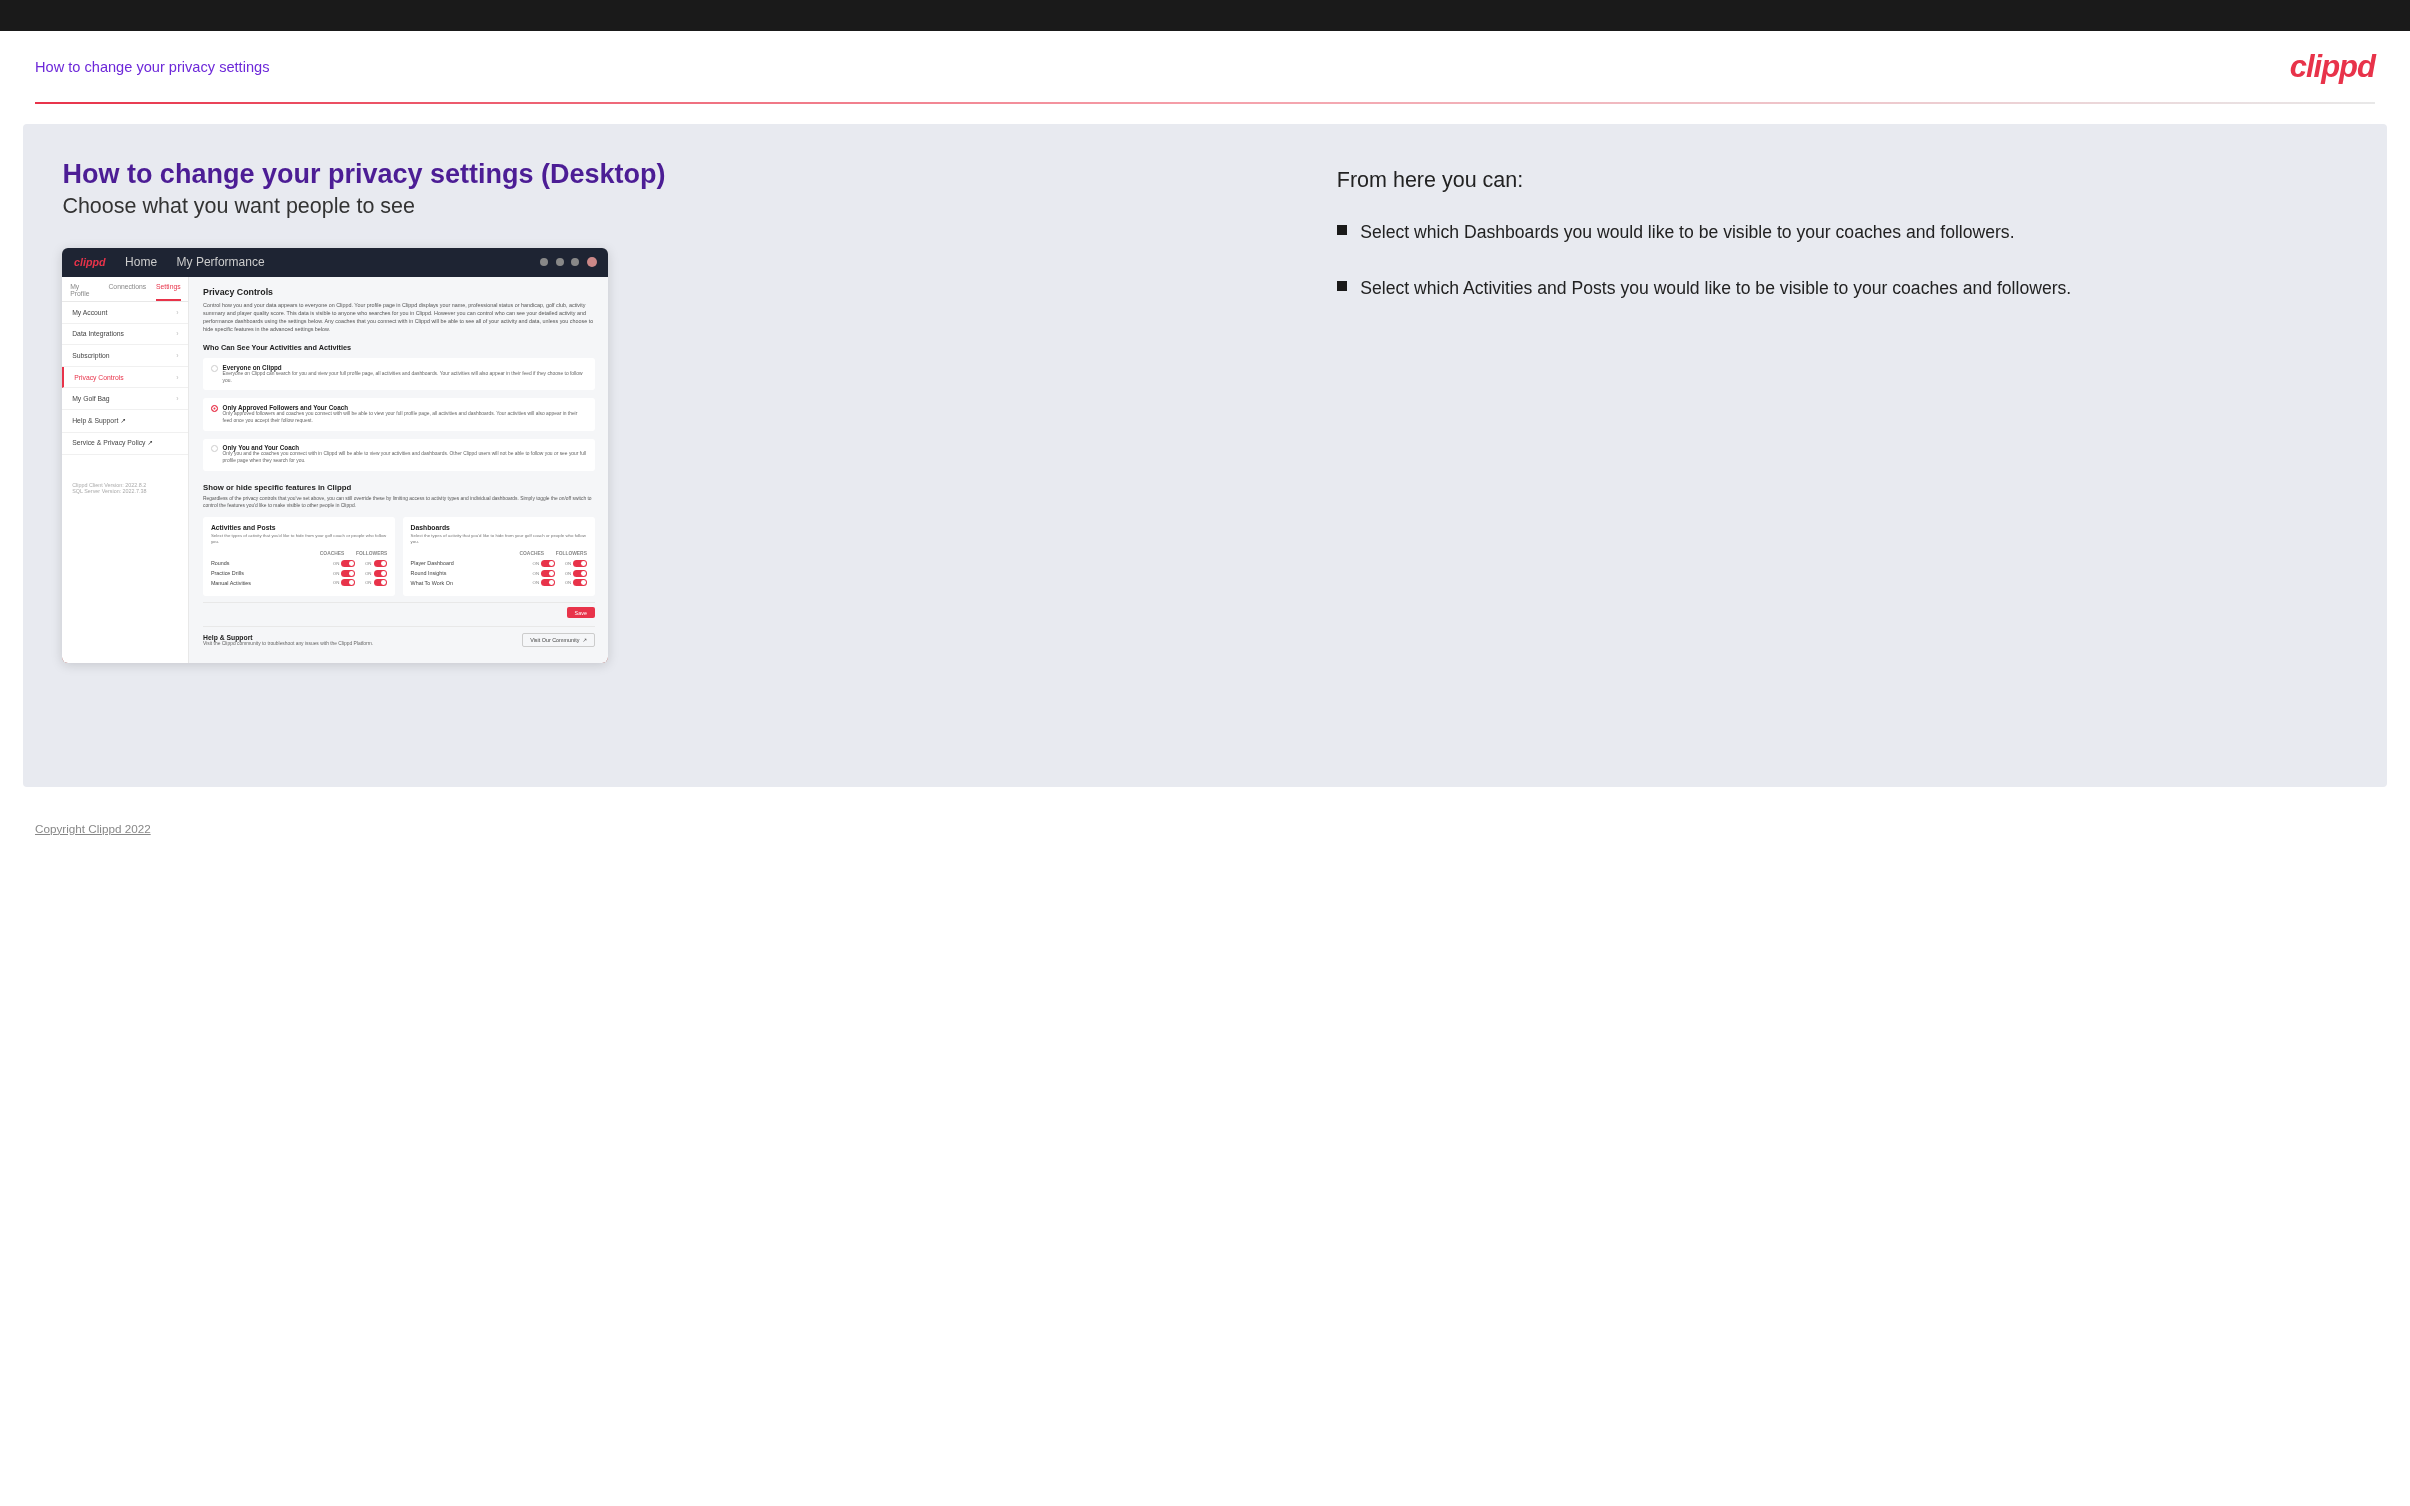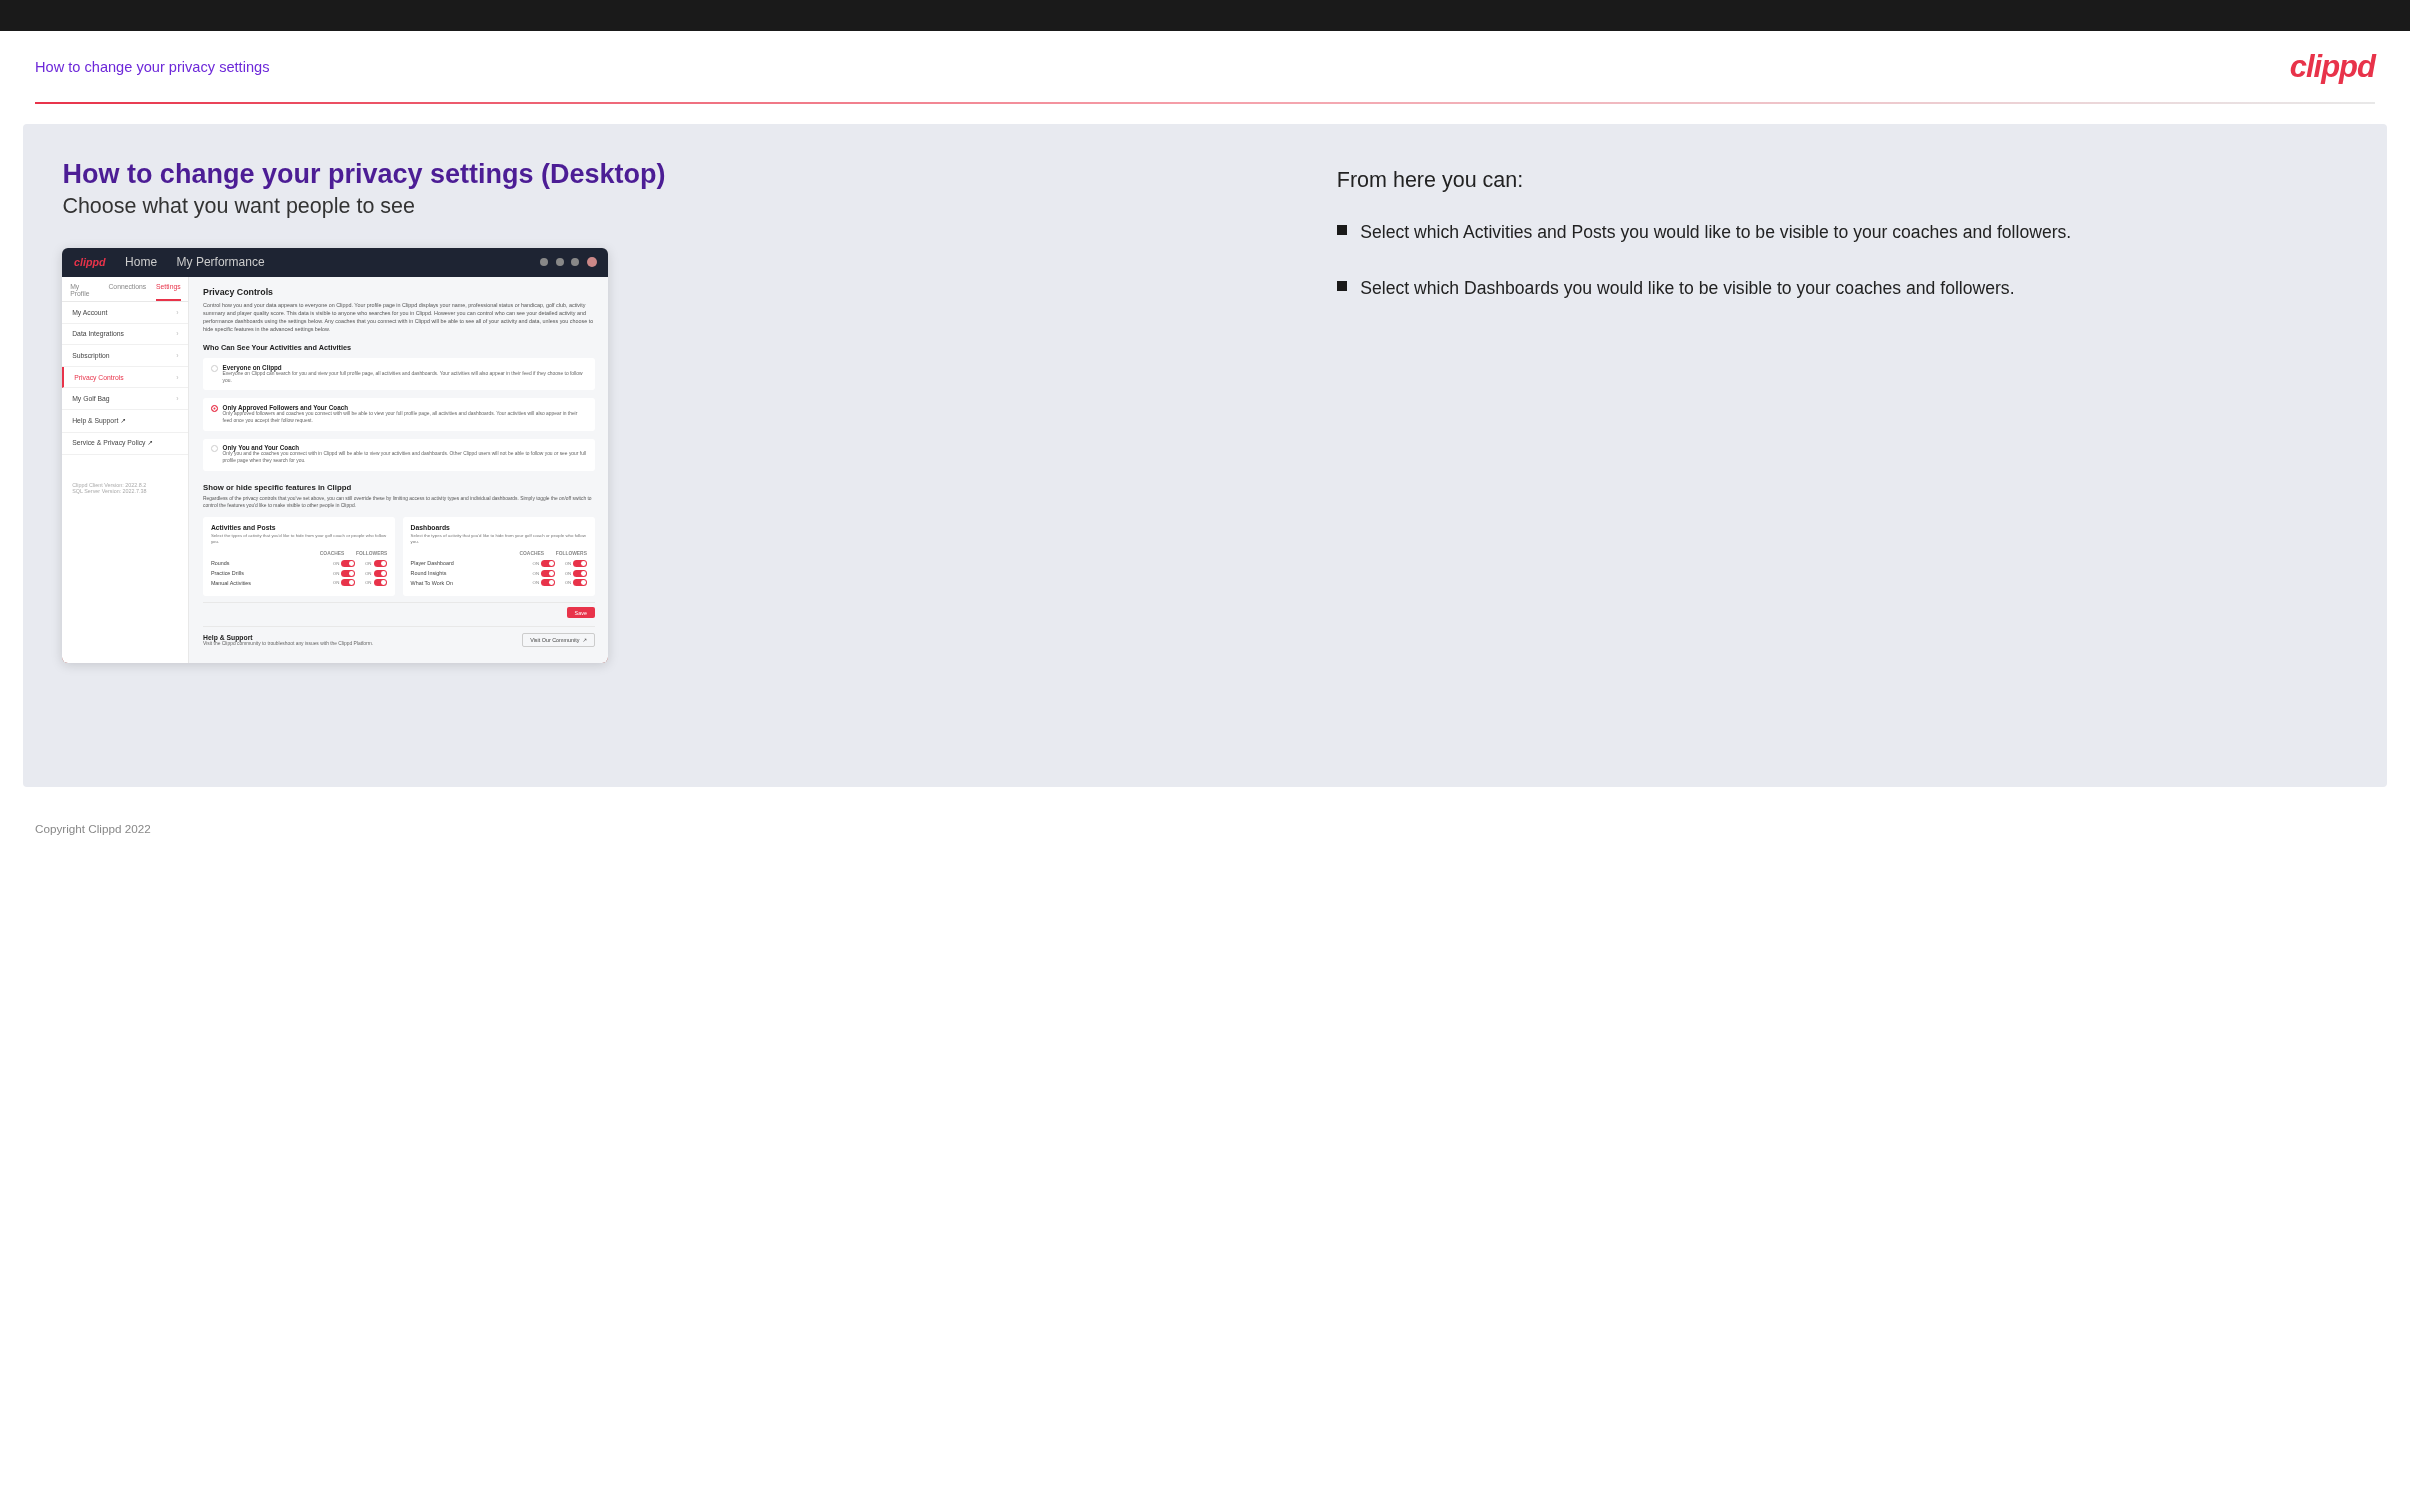--- a/index.html
+++ b/index.html
@@ -401,20 +401,21 @@
       font-size: 17.6px;
       color: #222;
       line-height: 1.4;
     }
 
     
     .footer {
       padding: 15.6px 35px;
       font-size: 11.7px;
       color: #888;
+      text-decoration: underline;
     }
   </style>
 </head>
 <body>
 
 <div class="top-bar"></div>
 
 <div class="header">
   <span class="header-title">How to change your privacy settings</span>
   <span class="logo">clippd</span>
@@ -634,25 +635,25 @@
         </div>
       </div>
     </div>
   </div>
 
   <div class="right-col">
     <h2 class="from-here-title">From here you can:</h2>
     <ul class="bullet-list">
       <li class="bullet-item">
         <div class="bullet-square"></div>
-        <span class="bullet-text">Select which Activities and Posts you would like to be visible to your coaches and followers.</span>
+        <span class="bullet-text">Select which Dashboards you would like to be visible to your coaches and followers.</span>
       </li>
       <li class="bullet-item">
         <div class="bullet-square"></div>
-        <span class="bullet-text">Select which Dashboards you would like to be visible to your coaches and followers.</span>
+        <span class="bullet-text">Select which Activities and Posts you would like to be visible to your coaches and followers.</span>
       </li>
     </ul>
   </div>
 
 </div>
 
 <div class="footer">
   <span>Copyright Clippd 2022</span>
 </div>
 

